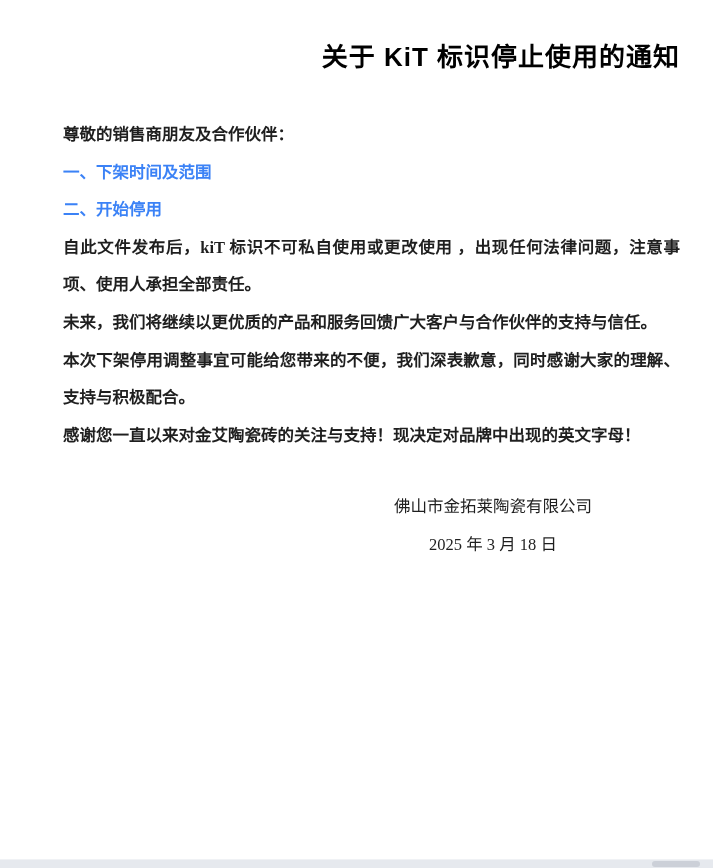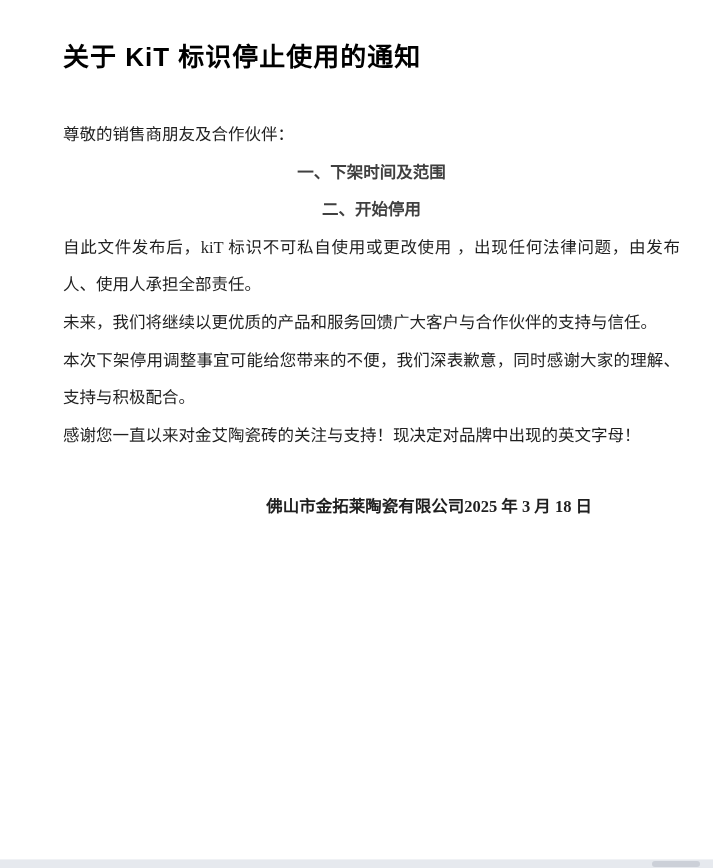--- a/index.html
+++ b/index.html
@@ -21,52 +21,52 @@
     left: 63px;
     right: 33px;
     top: 40px;
   }
   .notice-title {
     font-family: "Liberation Sans", "DejaVu Sans", sans-serif;
     font-weight: 700;
     font-size: 26px;
     line-height: 34px;
     letter-spacing: 1px;
-    text-align: left;
+    text-align: right;
     color: #000000;
     margin: 0 0 42px 0;
   }
   .body-text {
     font-size: 16.5px;
     line-height: 37.6px;
     text-align: justify;
   }
   .body-text p {
     margin: 0;
+    font-weight: bold;
   }
   p.indent {
     text-indent: 2em;
   }
   .sec-heading {
     font-family: "Liberation Sans", "DejaVu Sans", sans-serif;
     font-weight: 700;
     font-size: 16.5px;
-    color: #404040;
-    text-align: center;
+    color: #3b82f6;
+    text-align: left;
   }
   .signature {
     margin: 34px 88px 0 auto;
     width: max-content;
     display: flex;
-    flex-direction: row;
+    flex-direction: column;
     align-items: center;
     font-size: 16.5px;
     line-height: 38px;
     text-align: center;
-    font-weight: bold;
   }
   .hscrollbar {
     position: absolute;
     left: 0;
     right: 0;
     bottom: 0;
     height: 8px;
     background: #e6e9ee;
     border-top: 1px solid #f0f2f5;
   }
@@ -85,21 +85,21 @@
 
 <div class="content">
   <h1 class="notice-title">关于 KiT 标识停止使用的通知</h1>
 
   <div class="body-text">
     <p>尊敬的销售商朋友及合作伙伴：</p>
 
     <p class="sec-heading">一、下架时间及范围</p>
 
     <p class="sec-heading">二、开始停用</p>
-    <p>自此文件发布后，kiT 标识不可私自使用或更改使用 ，出现任何法律问题，由发布人、使用人承担全部责任。</p>
+    <p>自此文件发布后，kiT 标识不可私自使用或更改使用 ，出现任何法律问题，注意事项、使用人承担全部责任。</p>
     <p>未来，我们将继续以更优质的产品和服务回馈广大客户与合作伙伴的支持与信任。</p>
     <p>本次下架停用调整事宜可能给您带来的不便，我们深表歉意，同时感谢大家的理解、支持与积极配合。</p>
     <p>感谢您一直以来对金艾陶瓷砖的关注与支持！现决定对品牌中出现的英文字母！</p>
   </div>
 
   <div class="signature">
     <div>佛山市金拓莱陶瓷有限公司</div>
     <div>2025 年 3 月 18 日</div>
   </div>
 </div>

